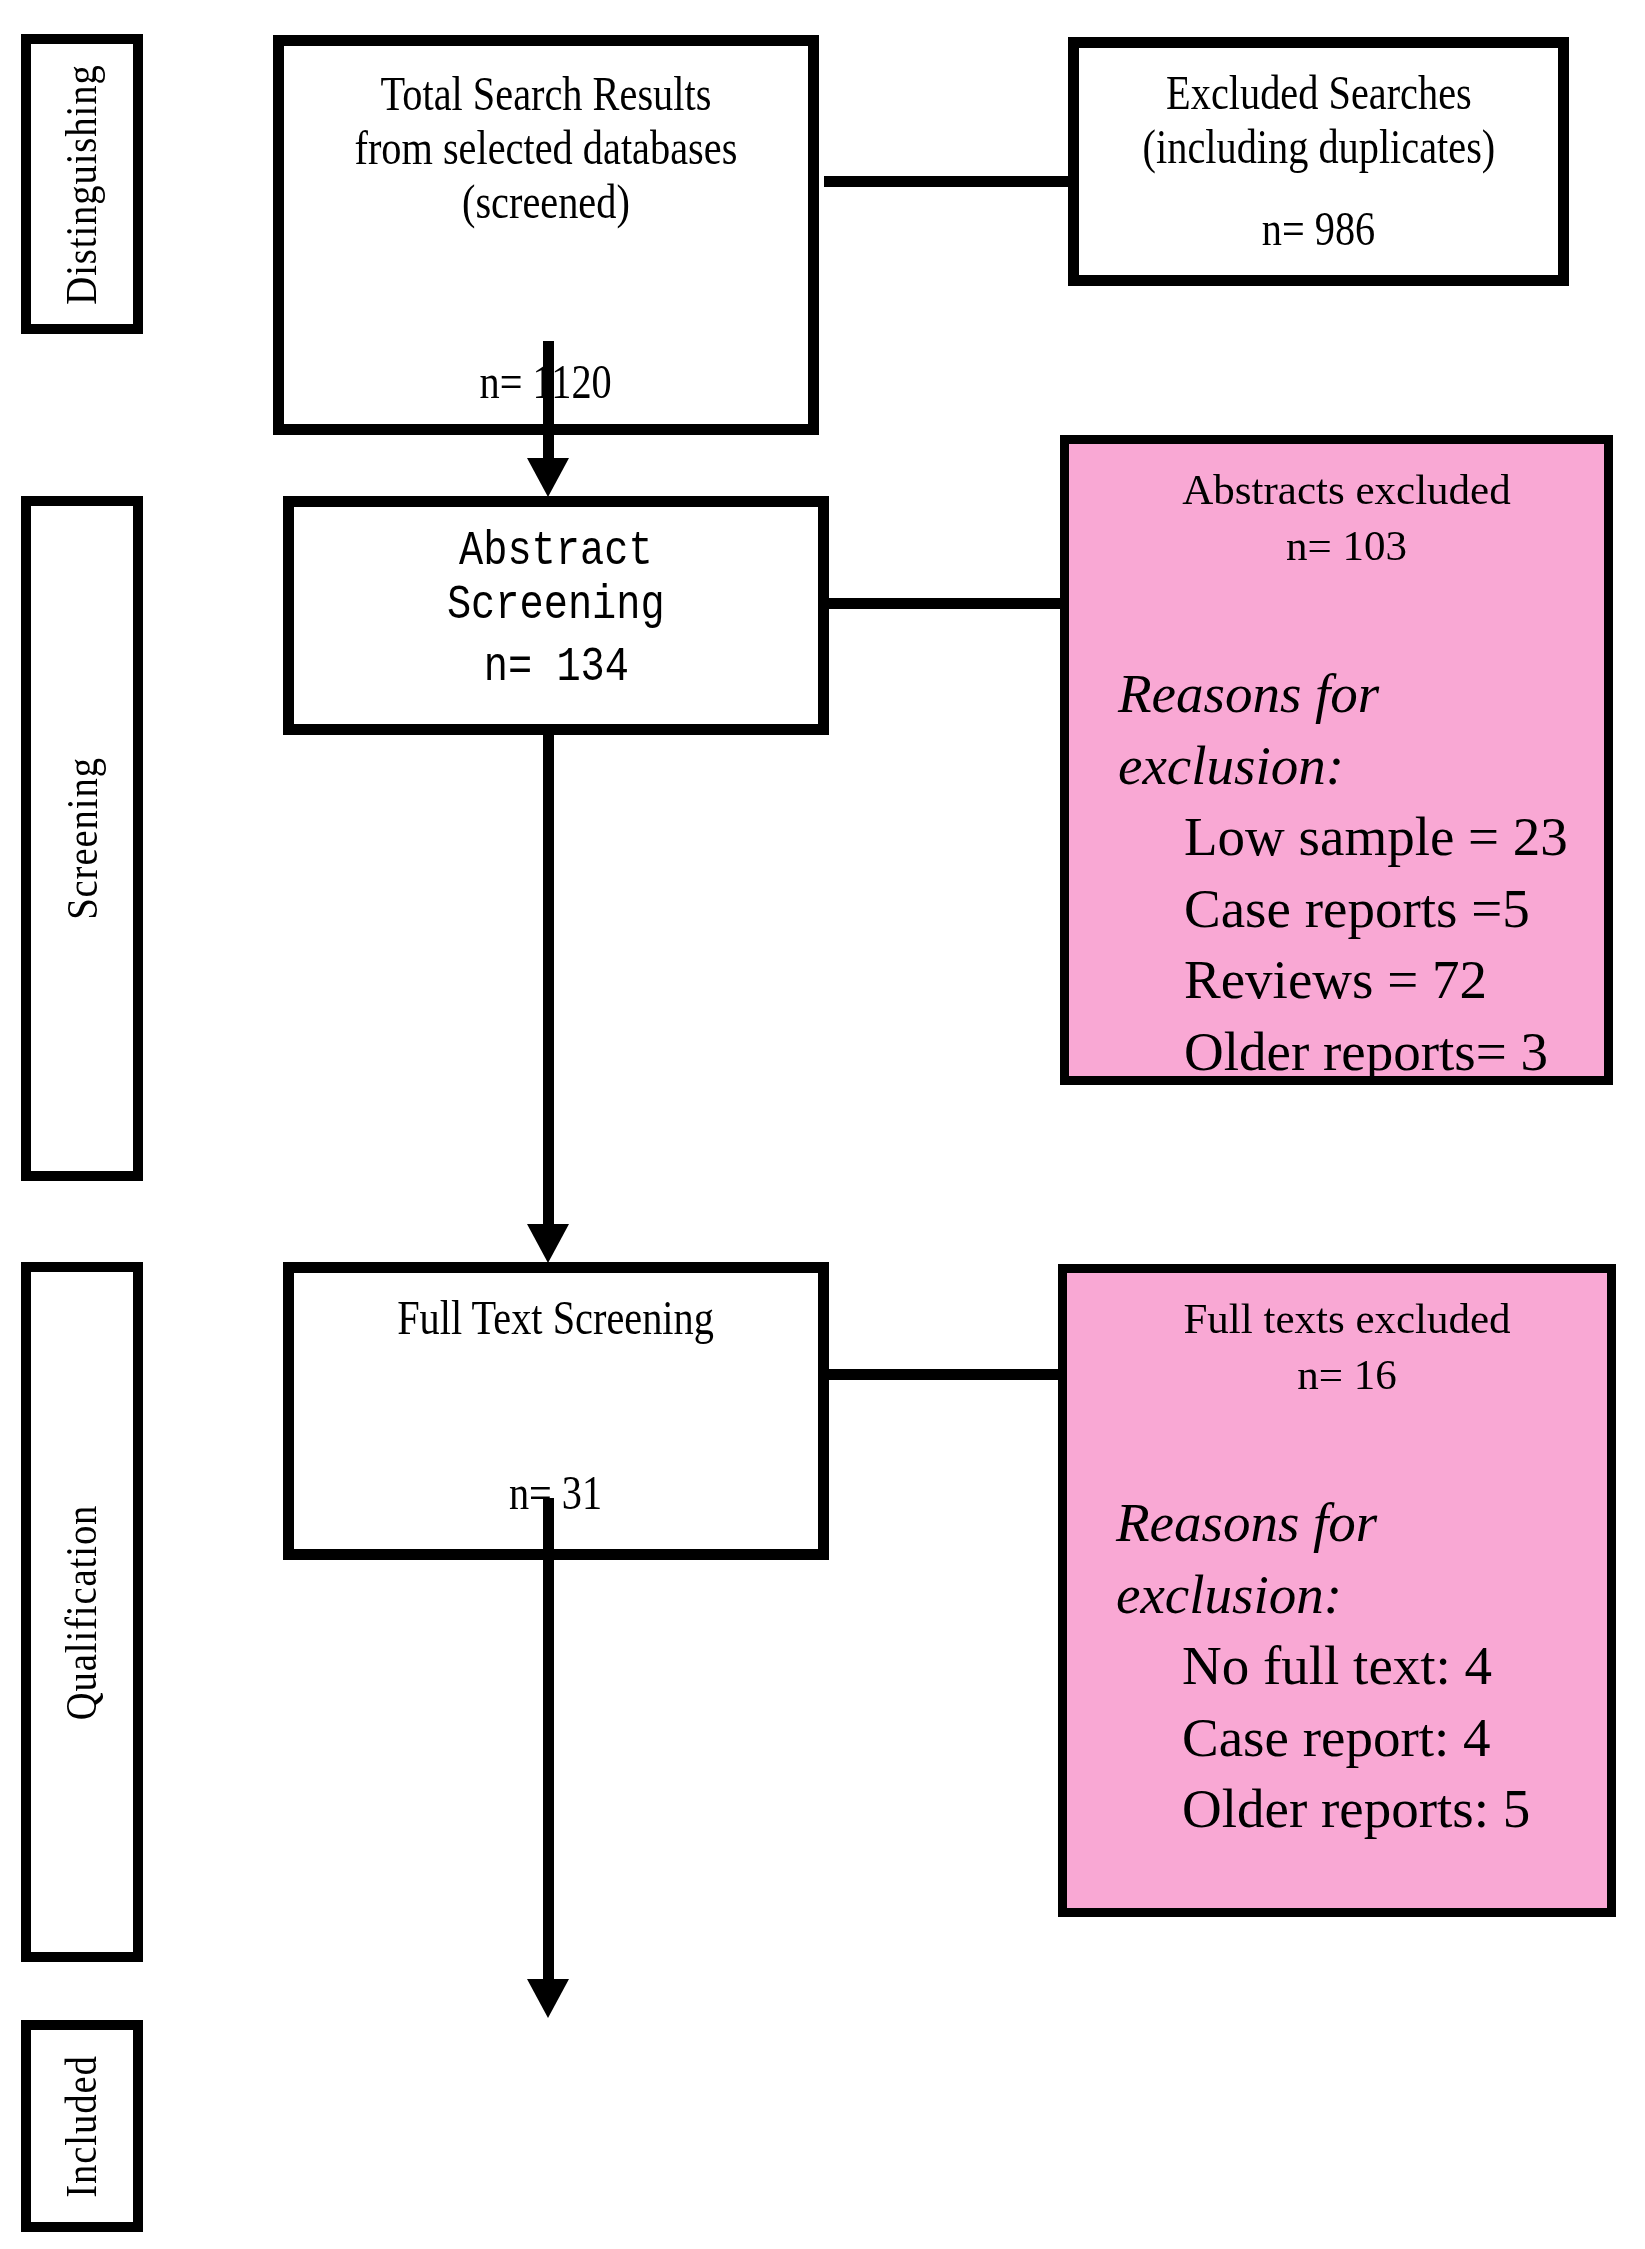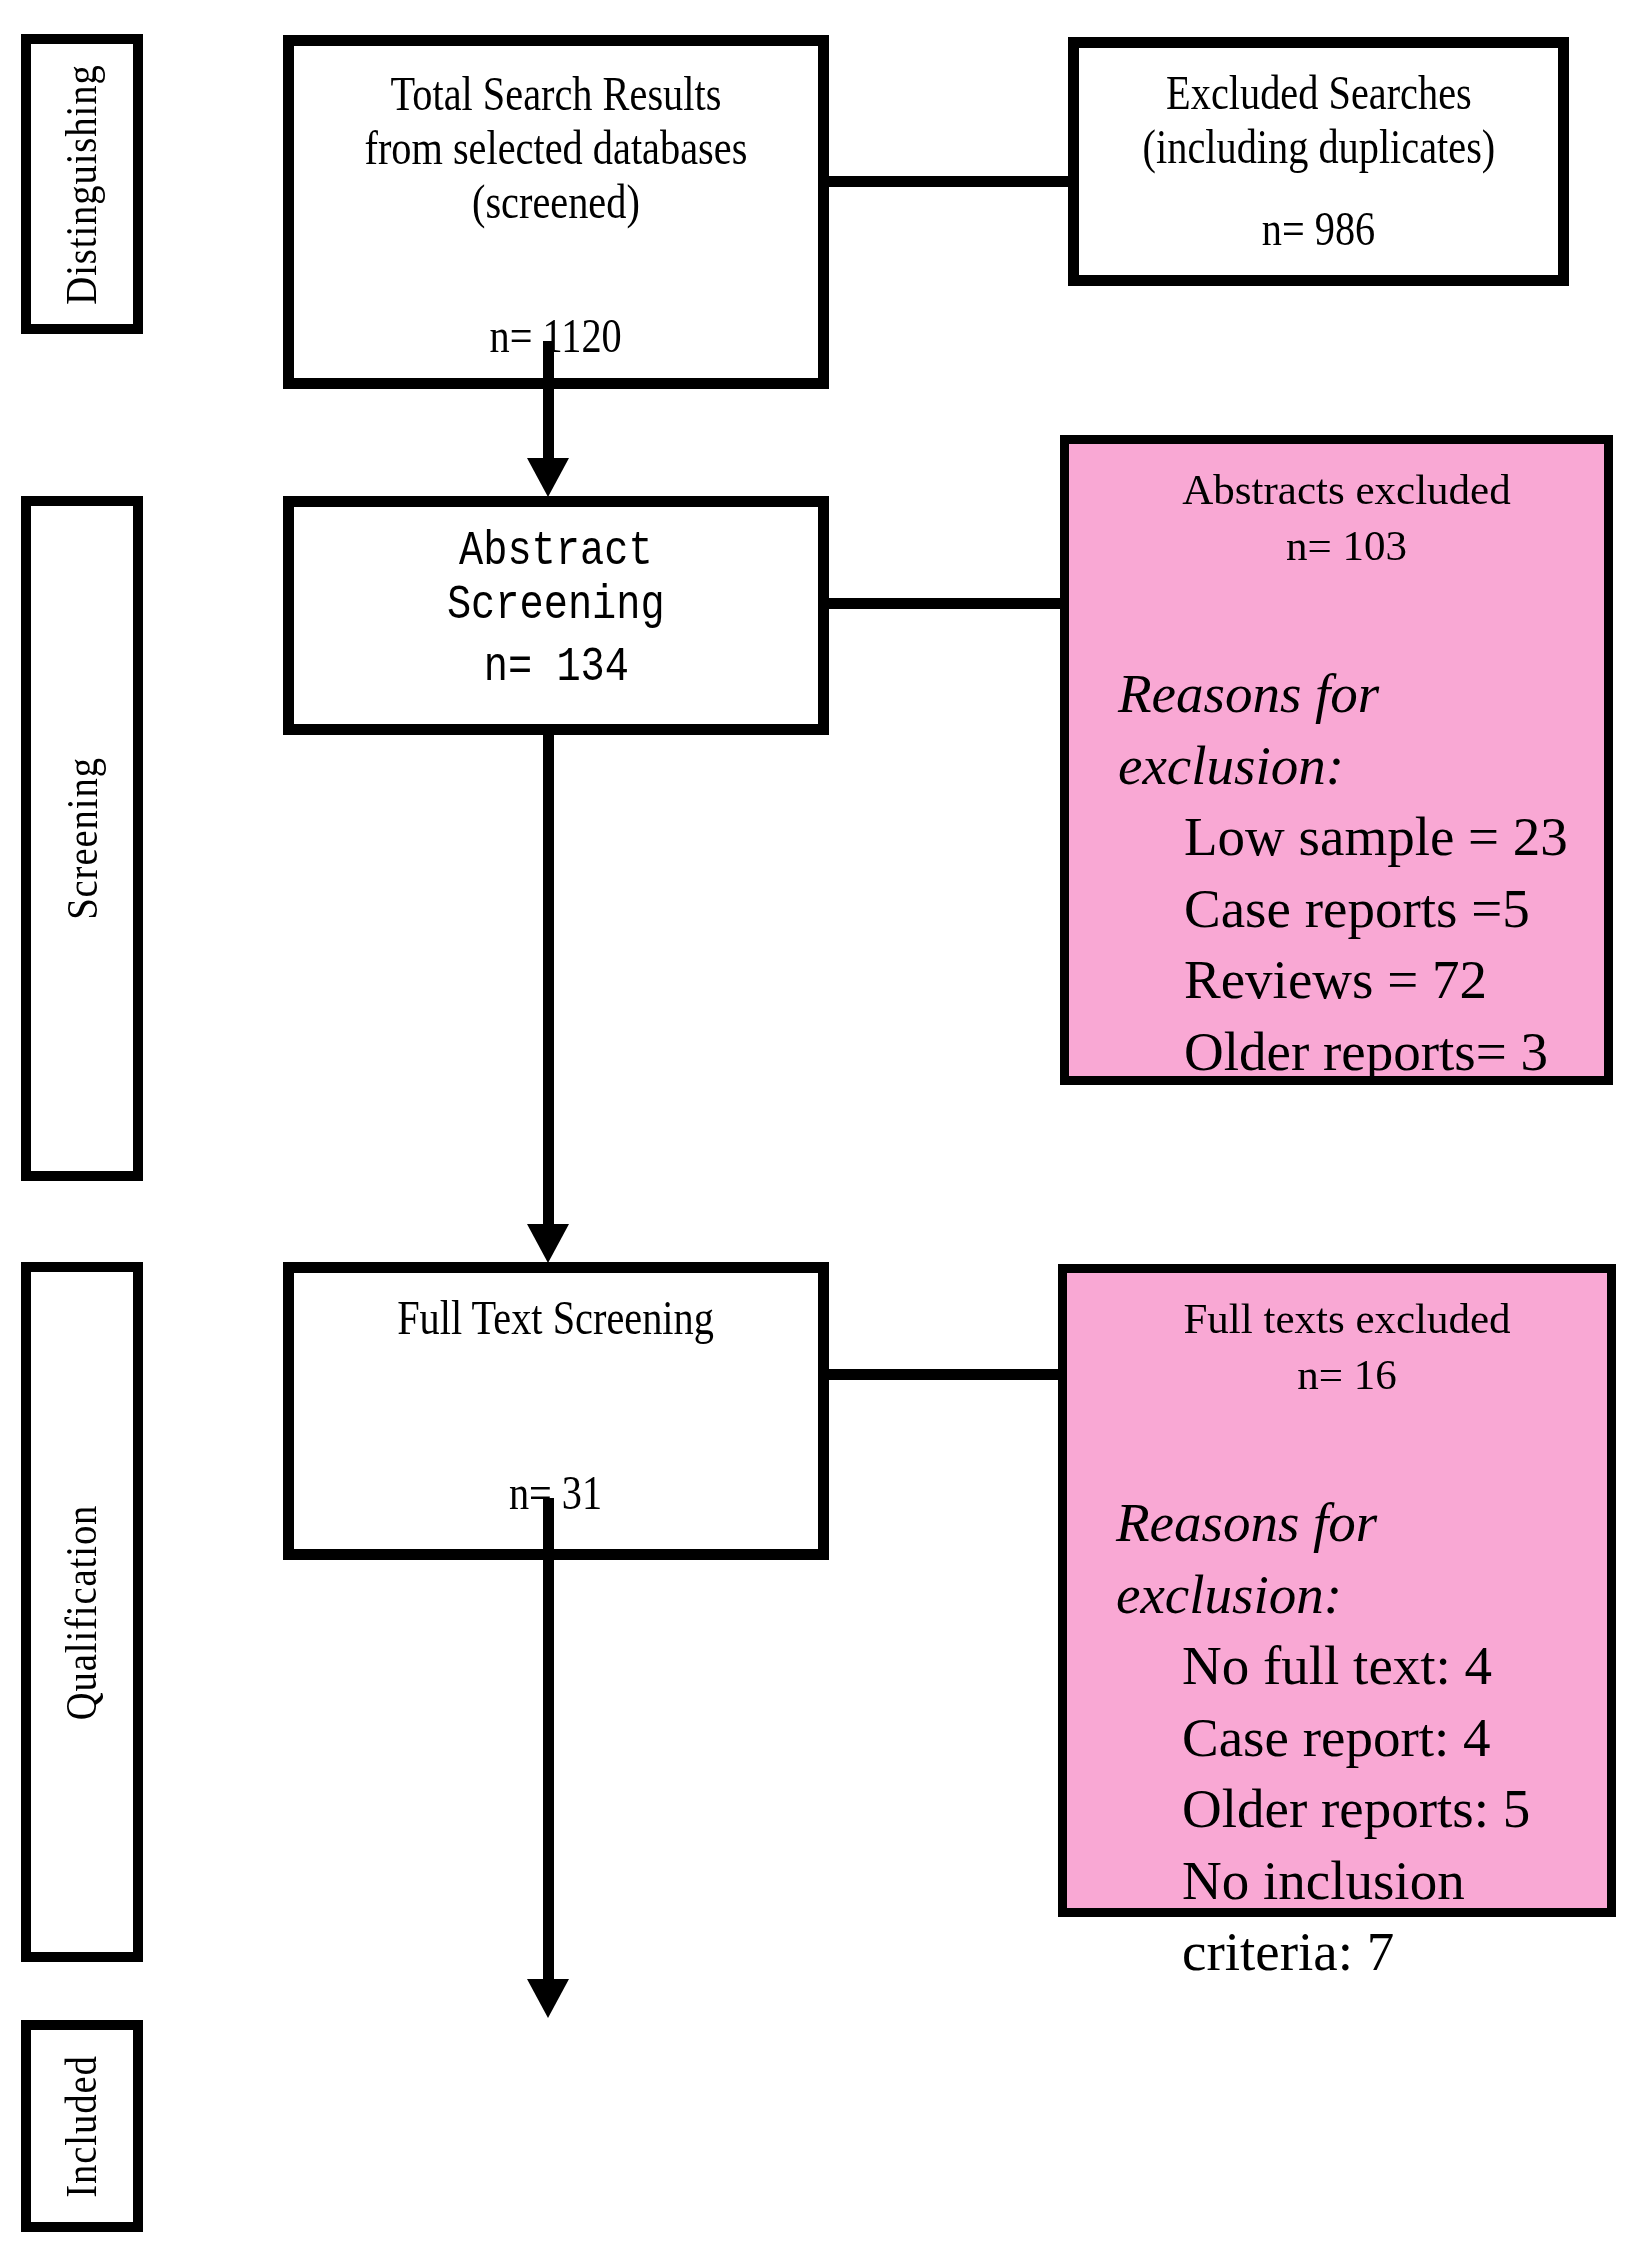--- a/index.html
+++ b/index.html
@@ -82,21 +82,21 @@
   <div class="stage" style="left:21px;top:496px;width:122px;height:685px;">
     <span class="vtext">Screening</span>
   </div>
   <div class="stage" style="left:21px;top:1262px;width:122px;height:700px;">
     <span class="vtext">Qualification</span>
   </div>
   <div class="stage" style="left:21px;top:2020px;width:122px;height:212px;">
     <span class="vtext">Included</span>
   </div>
 
-  <div class="box" style="left:283px;top:35px;width:546px;height:354px;padding:21px 5.2px 15.7px 5.2px;">
+  <div class="box" style="left:273px;top:35px;width:546px;height:400px;padding:21px 5.2px 15.7px 5.2px;">
     <div class="mainline narrow">
       <div>Total Search Results</div>
       <div>from selected databases</div>
       <div>(screened)</div>
     </div>
     <div class="mainline narrow">n= 1120</div>
   </div>
 
   <div class="box" style="left:1068px;top:37px;width:501px;height:249px;padding:18.4px 5.2px 26px 5.2px;gap:28px;">
     <div class="mainline narrow">
@@ -145,21 +145,20 @@
     <div class="titleblock">
       <div>Full texts excluded</div>
       <div>n= 16</div>
     </div>
     <div class="spacer"></div>
     <div class="reasons">
       <div class="heading">Reasons for exclusion:</div>
       <div class="item">No full text: 4</div>
       <div class="item">Case report: 4</div>
       <div class="item">Older reports: 5</div>
-      <div class="item">No inclusion criteria: 7</div>
     </div>
   </div>
 
   <div class="hline" style="left:824px;top:1369px;width:234px;"></div>
 
   <div class="vline" style="left:543px;top:1498px;height:488px;"></div>
   <div class="arrowhead" style="left:527px;top:1979px;"></div>
 
 
 </div>

